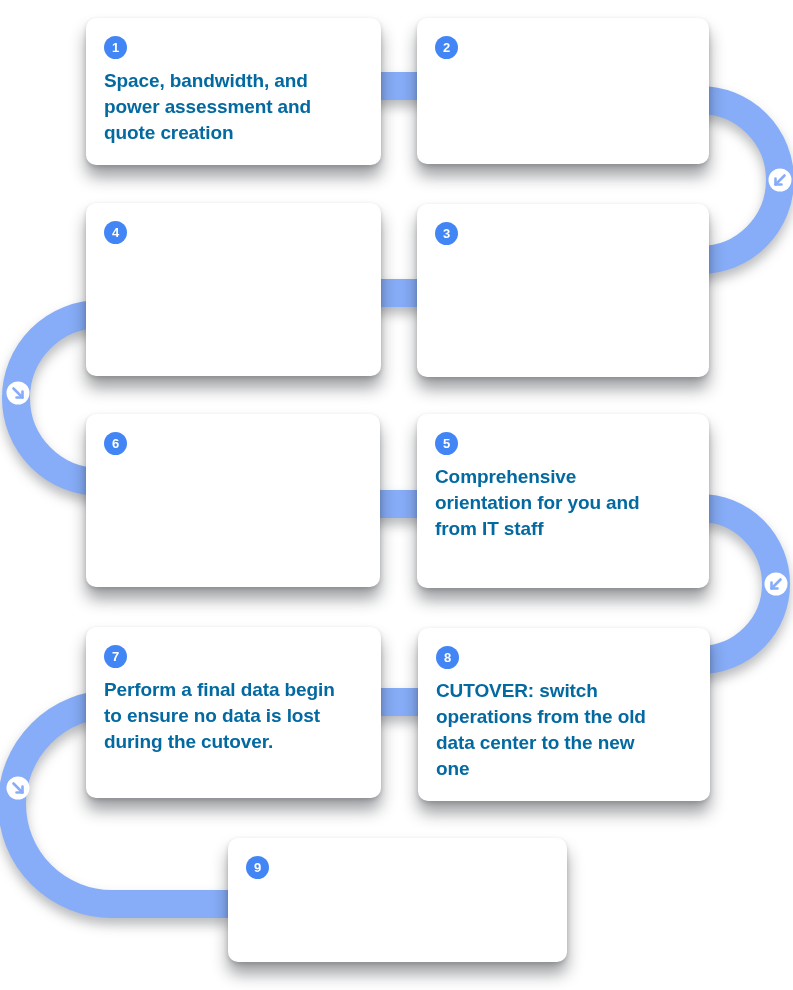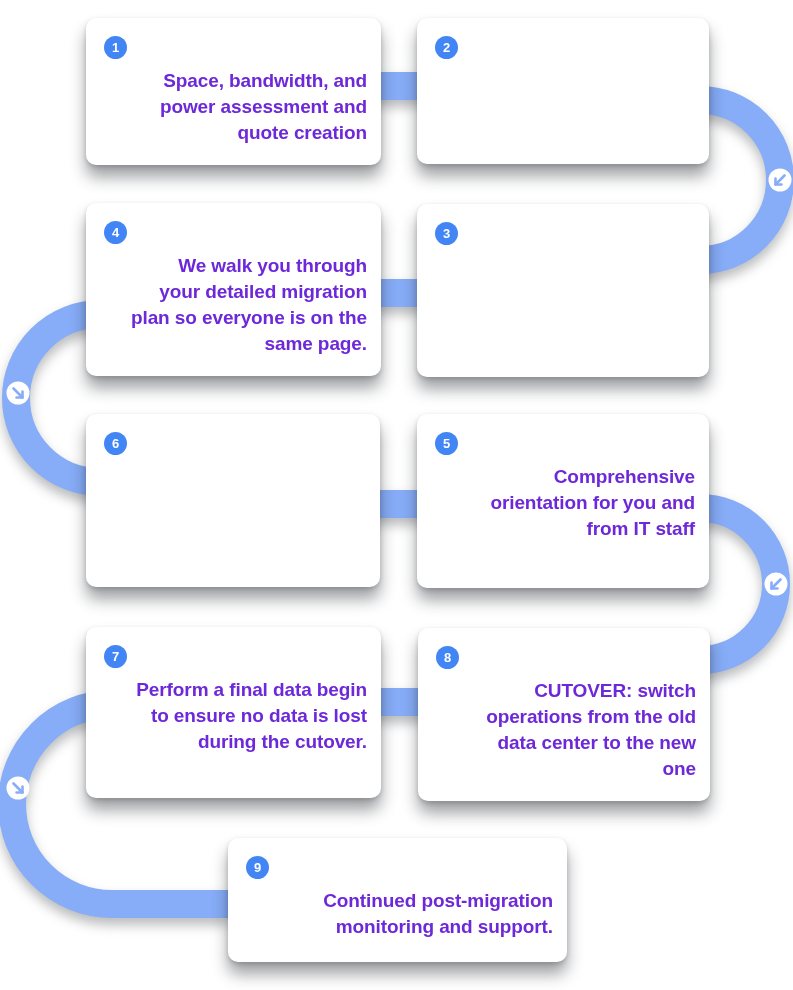--- a/index.html
+++ b/index.html
@@ -33,24 +33,23 @@
     font-weight: bold;
     display: flex;
     align-items: center;
     justify-content: center;
     margin-bottom: 9px;
   }
   .step-text {
     font-size: 19px;
     line-height: 26px;
     font-weight: bold;
-    color: #6d28d9;
+    color: #0369a1;
     white-space: pre-line;
     letter-spacing: -0.1px;
-    text-align: right;
   }
 </style>
 </head>
 <body>
 
 <div class="stage">
 
   <svg class="connectors" width="793" height="990" viewBox="0 0 793 990">
     <g stroke="#87adf8" stroke-width="28" fill="none">
 
@@ -104,24 +103,20 @@
 power assessment and
 quote creation</div>
   </div>
 
   <div class="card" style="left:417px; top:18px; width:292px; height:146px;">
     <div class="badge">2</div>
   </div>
 
   <div class="card" style="left:86px; top:203px; width:295px; height:173px;">
     <div class="badge">4</div>
-    <div class="step-text">We walk you through
-your detailed migration
-plan so everyone is on the
-same page.</div>
   </div>
 
   <div class="card" style="left:417px; top:204px; width:292px; height:173px;">
     <div class="badge">3</div>
   </div>
 
   <div class="card" style="left:86px; top:414px; width:294px; height:173px;">
     <div class="badge">6</div>
   </div>
 
@@ -142,17 +137,15 @@
   <div class="card" style="left:418px; top:628px; width:292px; height:173px;">
     <div class="badge">8</div>
     <div class="step-text">CUTOVER: switch
 operations from the old
 data center to the new
 one</div>
   </div>
 
   <div class="card" style="left:228px; top:838px; width:339px; height:124px;">
     <div class="badge">9</div>
-    <div class="step-text">Continued post-migration
-monitoring and support.</div>
   </div>
 
 </div>
 
 </body></html>

